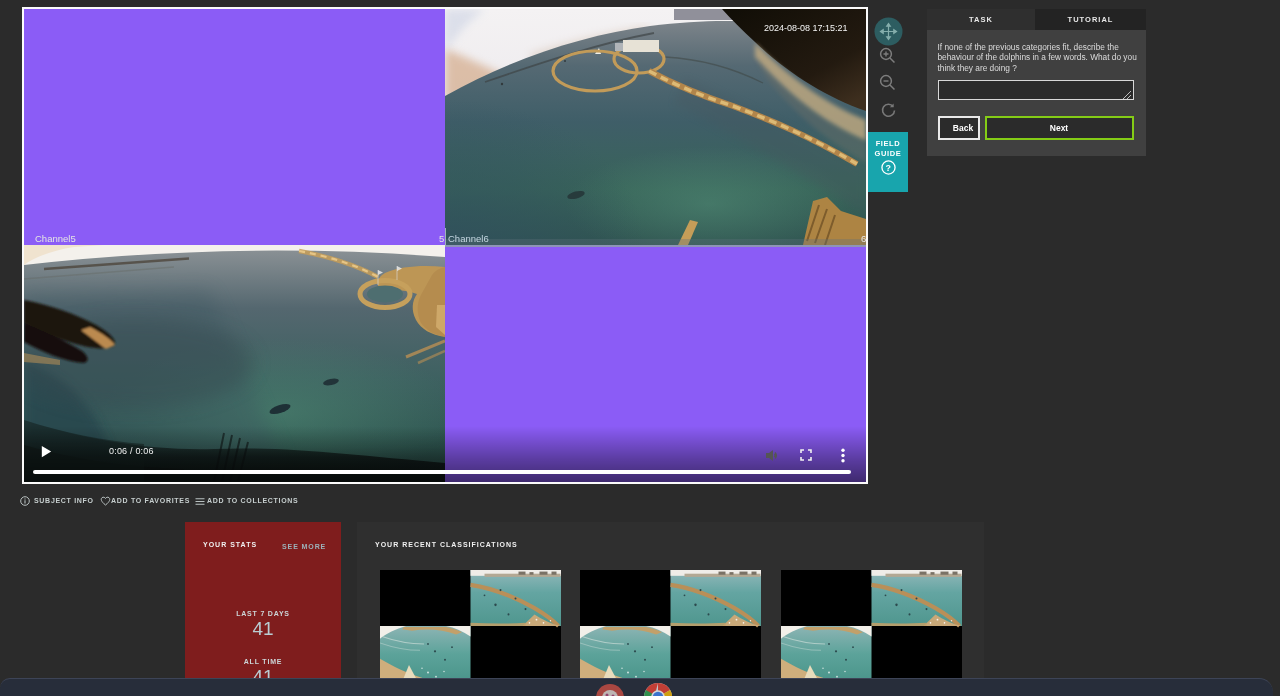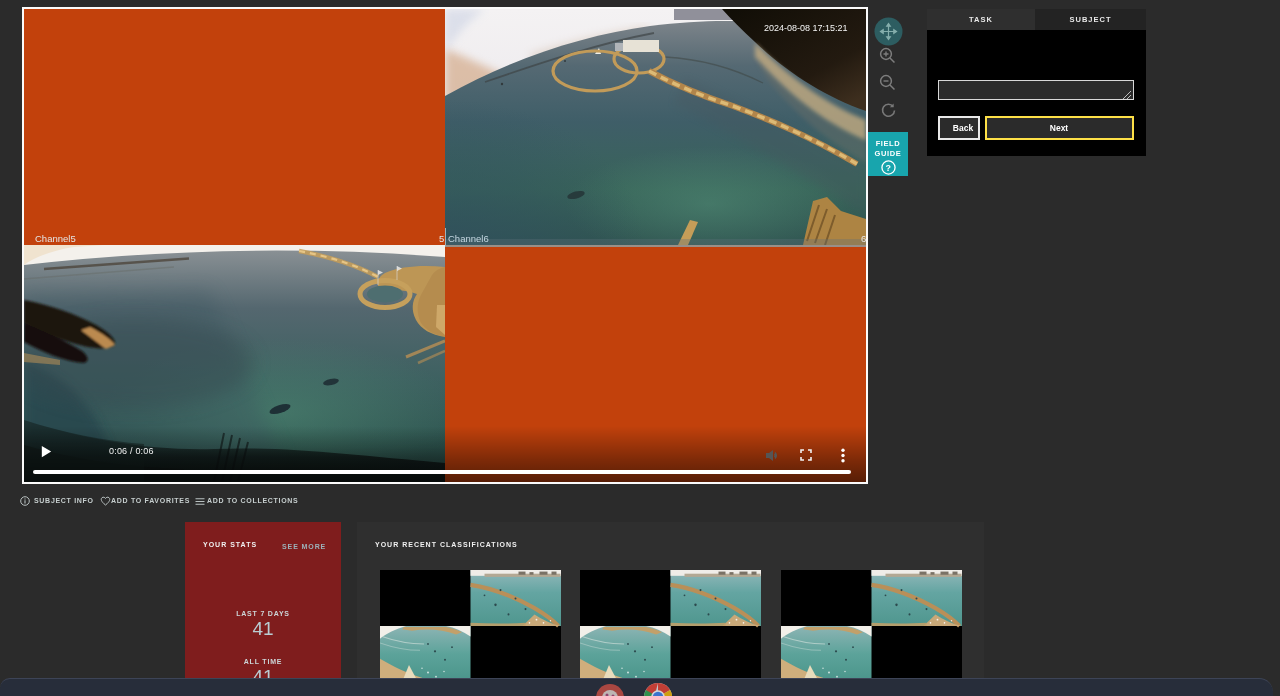--- a/index.html
+++ b/index.html
@@ -3,47 +3,47 @@
 <meta charset="utf-8">
 <style>
   * { margin:0; padding:0; box-sizing:border-box; }
   html,body { width:1280px; height:696px; overflow:hidden; background:#2b2b2b;
     font-family:"Liberation Sans", sans-serif; }
   .abs { position:absolute; }
   #page { position:relative; width:1280px; height:696px; background:#2b2b2b; }
 
   
   #video { left:22px; top:7px; width:846px; height:477px; border:2px solid #fbfbfb; background:#000; }
-  #vinner { position:relative; width:842px; height:473px; overflow:hidden; background:#c2410c; }
+  #vinner { position:relative; width:842px; height:473px; overflow:hidden; background:#8b5cf6; }
   .quad { position:absolute; }
   #chan5 { left:11px; top:224px; color:#e4e4e4; font-size:9.5px; }
   #num5 { left:415px; top:224px; color:#e4e4e4; font-size:9.5px; }
 
   
   #scrim { left:0; bottom:0; width:842px; height:56px;
     background:linear-gradient(rgba(0,0,0,0), rgba(0,0,0,0.35) 60%, rgba(0,0,0,0.55)); }
   #ptime { left:38px; top:437px; color:#f2f2f2; font-size:9px; letter-spacing:0.2px;padding-left:47px; }
   #pbar { left:9px; top:461px; width:818px; height:4px; background:#fff; border-radius:2px; }
 
   
-  #fieldguide { left:868px; top:132px; width:40px; height:44px; background:#18a5ad;
+  #fieldguide { left:868px; top:132px; width:40px; height:60px; background:#18a5ad;
     color:#fff; text-align:center; font-weight:bold; font-size:7.5px; letter-spacing:0.6px;
     padding-top:7px; line-height:10px; }
 
   
-  #panel { left:927px; top:9px; width:219px; height:147px; background:#000000; }
+  #panel { left:927px; top:9px; width:219px; height:147px; background:#404040; }
   .tab { position:absolute; top:0; height:21px; text-align:center; font-weight:bold;
     font-size:7.5px; letter-spacing:1px; color:#e8e8e8; line-height:21px; }
   #tab1 { left:0; width:108px; background:#2f2f2f; }
   #tab2 { left:108px; width:111px; background:#232323; }
   #qtext { left:10.5px; top:33px; width:201px; color:#dcdcdc; font-size:8.3px; line-height:10.3px; }
   #tarea { left:11px; top:71px; width:196px; height:20px; background:#2b2b2b; border:1px solid #d8d8d8; }
   #backbtn { left:11px; top:107px; width:42px; height:24px; border:2px solid #e9e9e9;
     color:#fff; font-size:8.5px; font-weight:bold; text-align:center; line-height:20px; background:#2b2b2b;padding-left:8px; }
-  #nextbtn { left:57.5px; top:107px; width:149px; height:24px; border:2px solid #fde047;
+  #nextbtn { left:57.5px; top:107px; width:149px; height:24px; border:2px solid #84cc16;
     color:#fff; font-size:8.5px; font-weight:bold; text-align:center; line-height:20px; background:#2b2b2b; }
 
   
   .srow { top:497px; color:#c6cece; font-size:7px; font-weight:bold; letter-spacing:0.7px; }
 
   
   #stats { left:185px; top:522px; width:156px; height:174px; background:#7f1d1d; color:#fff; }
   #recent { left:357px; top:522px; width:627px; height:174px; background:#2f2f2f; }
   .ptitle { font-size:7px; font-weight:bold; letter-spacing:1px; color:#f0f0f0; }
   .statlbl { width:156px; text-align:center; font-size:7px; font-weight:bold;
@@ -341,21 +341,22 @@
   </svg>
   <div class="abs" id="fieldguide">FIELD<br>GUIDE
     <svg width="15" height="15" viewBox="0 0 16 16" style="margin-top:1px;">
       <circle cx="8" cy="8" r="7" fill="none" stroke="#fff" stroke-width="1.4"></circle>
       <text x="8" y="11.5" font-size="9.5" fill="#fff" text-anchor="middle" font-family="Liberation Sans, sans-serif">?</text>
     </svg>
   </div>
 
   <div class="abs" id="panel">
     <div class="tab" id="tab1">TASK</div>
-    <div class="tab" id="tab2">SUBJECT</div>
+    <div class="tab" id="tab2">TUTORIAL</div>
+    <div class="abs" id="qtext">If none of the previous categories fit, describe the behaviour of the dolphins in a few words. What do you think they are doing&nbsp;?</div>
     <div class="abs" id="tarea">
       <svg width="194" height="18" viewBox="0 0 194 18">
         <path d="M192,10 L184,18 M192,14 L188,18" stroke="#bbb" stroke-width="1"></path>
       </svg>
     </div>
     <div class="abs" id="backbtn">Back</div>
     <div class="abs" id="nextbtn">Next</div>
   </div>
 
   <svg class="abs" style="left:20px; top:496px;" width="10" height="10" viewBox="0 0 10 10">

